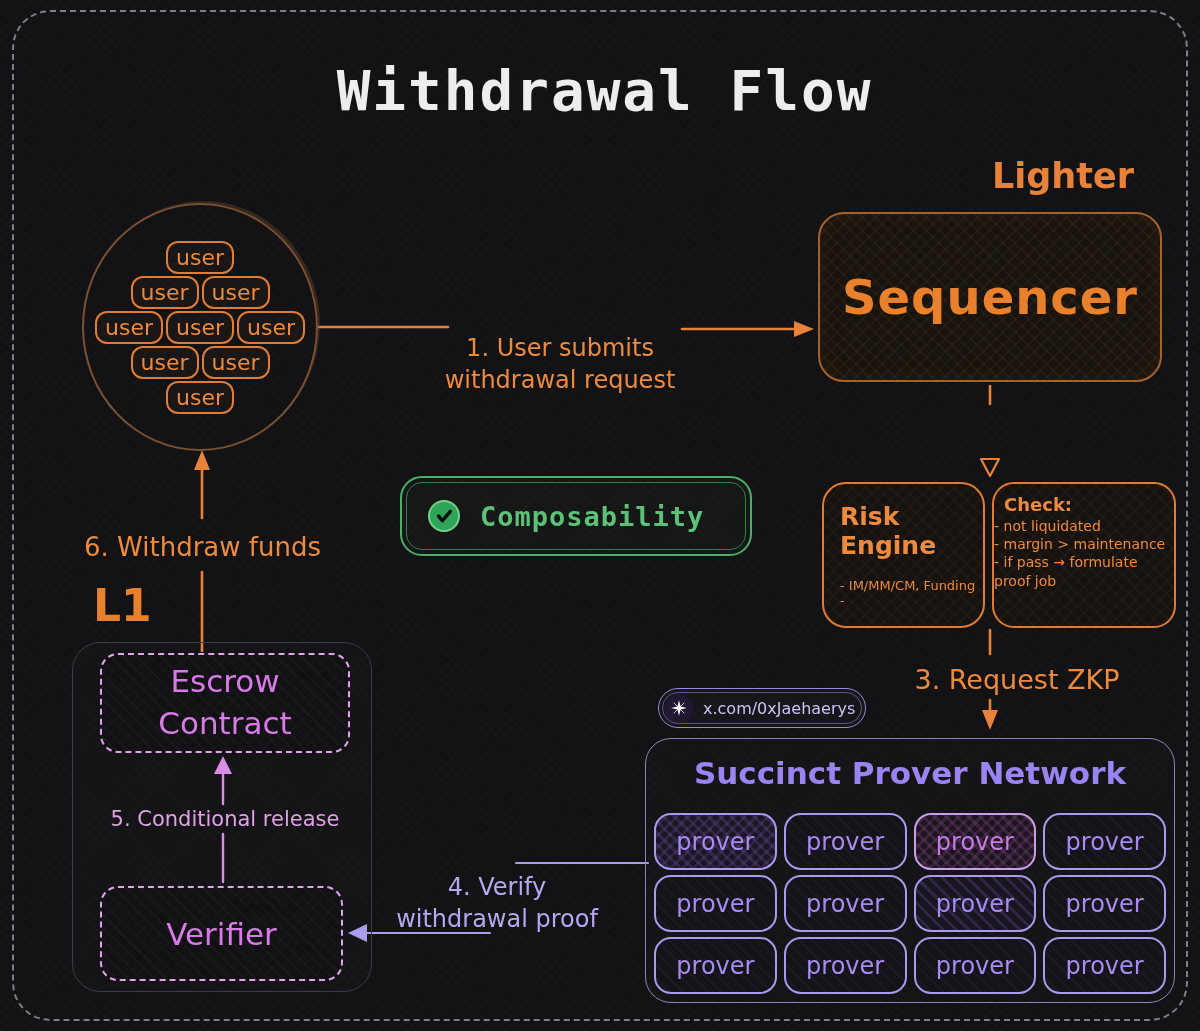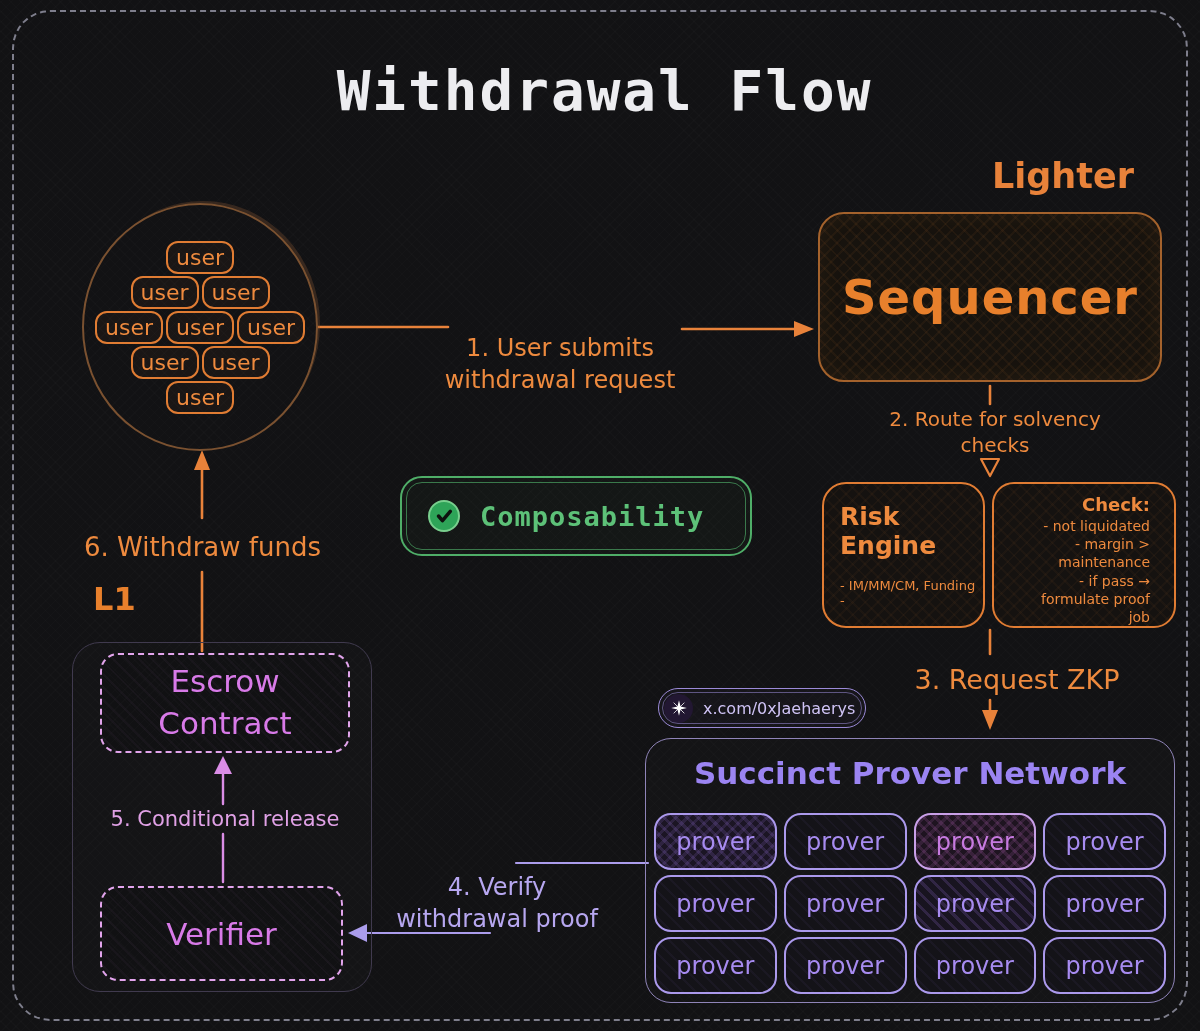--- a/index.html
+++ b/index.html
@@ -69,36 +69,36 @@
   .hatch-o{background:
       repeating-linear-gradient(45deg, rgba(190,110,45,0.05) 0 2px, transparent 2px 9px),
       repeating-linear-gradient(-45deg, rgba(190,110,45,0.05) 0 2px, transparent 2px 9px),
       #151210;}
   .risk-box{left:822px;top:482px;width:163px;height:146px;border:2.5px solid var(--orange_border);
     border-radius:24px;display:flex;flex-direction:column;align-items:center;justify-content:center;
     gap:18px;color:var(--orange_text);padding-left:16px;}
   .risk-title{font-size:25px;font-weight:600;}
   .risk-sub{font-size:13px;}
   .check-box{left:992px;top:482px;width:184px;height:146px;border:2.5px solid var(--orange_border);
-    border-radius:22px;padding:10px 24px;color:var(--orange_text);text-align:right;}
+    border-radius:22px;padding:10px 0;color:var(--orange_text);}
   .check-title{font-size:18px;font-weight:600;padding-left:10px;margin-bottom:2px;}
   .check-item{font-size:14px;line-height:1.3;}
 
   
   .compo-badge{left:400px;top:476px;width:352px;height:80px;border:2px solid var(--green_border);
     border-radius:22px;outline:1.5px solid rgba(79,174,104,.65);outline-offset:-7px;
     display:flex;align-items:center;gap:20px;padding-left:26px;
     background:rgba(90,180,110,0.03);}
   .check-circle{width:32px;height:32px;border-radius:50%;background:var(--green_icon);
     border:2px solid #79cf8e;display:flex;align-items:center;justify-content:center;flex:none;}
   .compo-text{color:var(--green_text);font-family:"DejaVu Sans Mono",monospace;
     font-size:27px;font-weight:600;letter-spacing:1px;}
 
   
-  .l1-label{left:93px;top:580px;color:#e8802c;font-size:32px;font-weight:700;}
+  .l1-label{left:93px;top:580px;color:#e8802c;font-size:44px;font-weight:700;}
   .l1-box{left:72px;top:642px;width:300px;height:350px;border:1.5px solid var(--l1_border);
     border-radius:28px;background:rgba(255,255,255,0.012);}
   .dash-box{border:2px dashed var(--magenta_dash);border-radius:18px;color:var(--magenta_text);
     display:flex;flex-direction:column;align-items:center;justify-content:center;
     background:
       repeating-linear-gradient(45deg, rgba(200,130,220,0.035) 0 2px, transparent 2px 9px),
       rgba(0,0,0,0.1);}
   .escrow-box{left:100px;top:653px;width:250px;height:100px;font-size:31px;line-height:1.35;font-weight:500;}
   .verifier-box{left:100px;top:886px;width:243px;height:95px;font-size:31px;font-weight:500;}
 
@@ -183,24 +183,20 @@
     </div>
     <div class="user-row">
       <span class="user-chip">user</span>
     </div>
   </div>
 
   <div class="abs flow-label o-label step1">
     <div>1. User submits</div>
     <div>withdrawal request</div>
   </div>
-  <div class="abs flow-label o-label step2">
-    <div>2. Route for solvency</div>
-    <div>checks</div>
-  </div>
   <div class="abs flow-label o-label step3">3. Request ZKP</div>
   <div class="abs flow-label step4">
     <div>4. Verify</div>
     <div>withdrawal proof</div>
   </div>
   <div class="abs flow-label step5">5. Conditional release</div>
   <div class="abs flow-label o-label step6">6. Withdraw funds</div>
 
   <div class="abs sequencer-box">
     <span>Sequencer</span>

